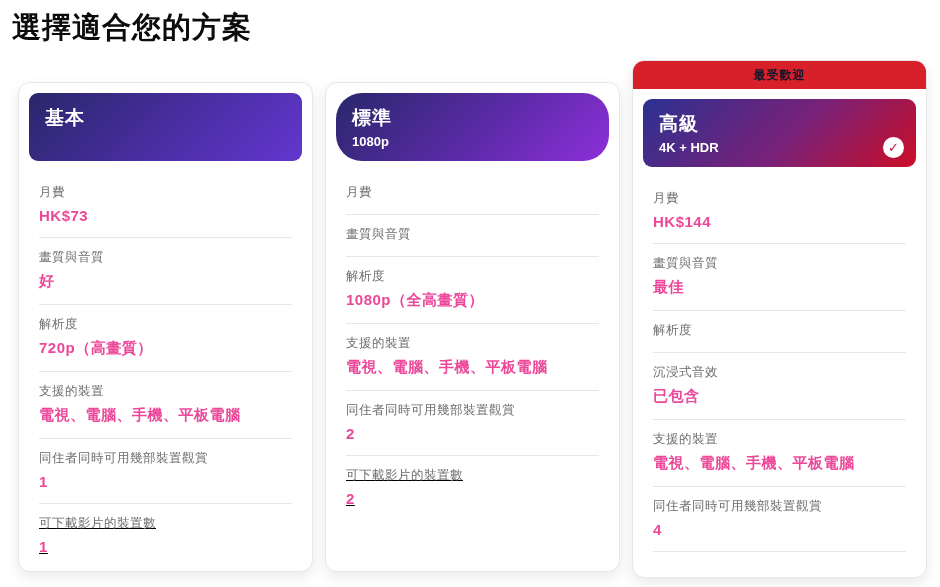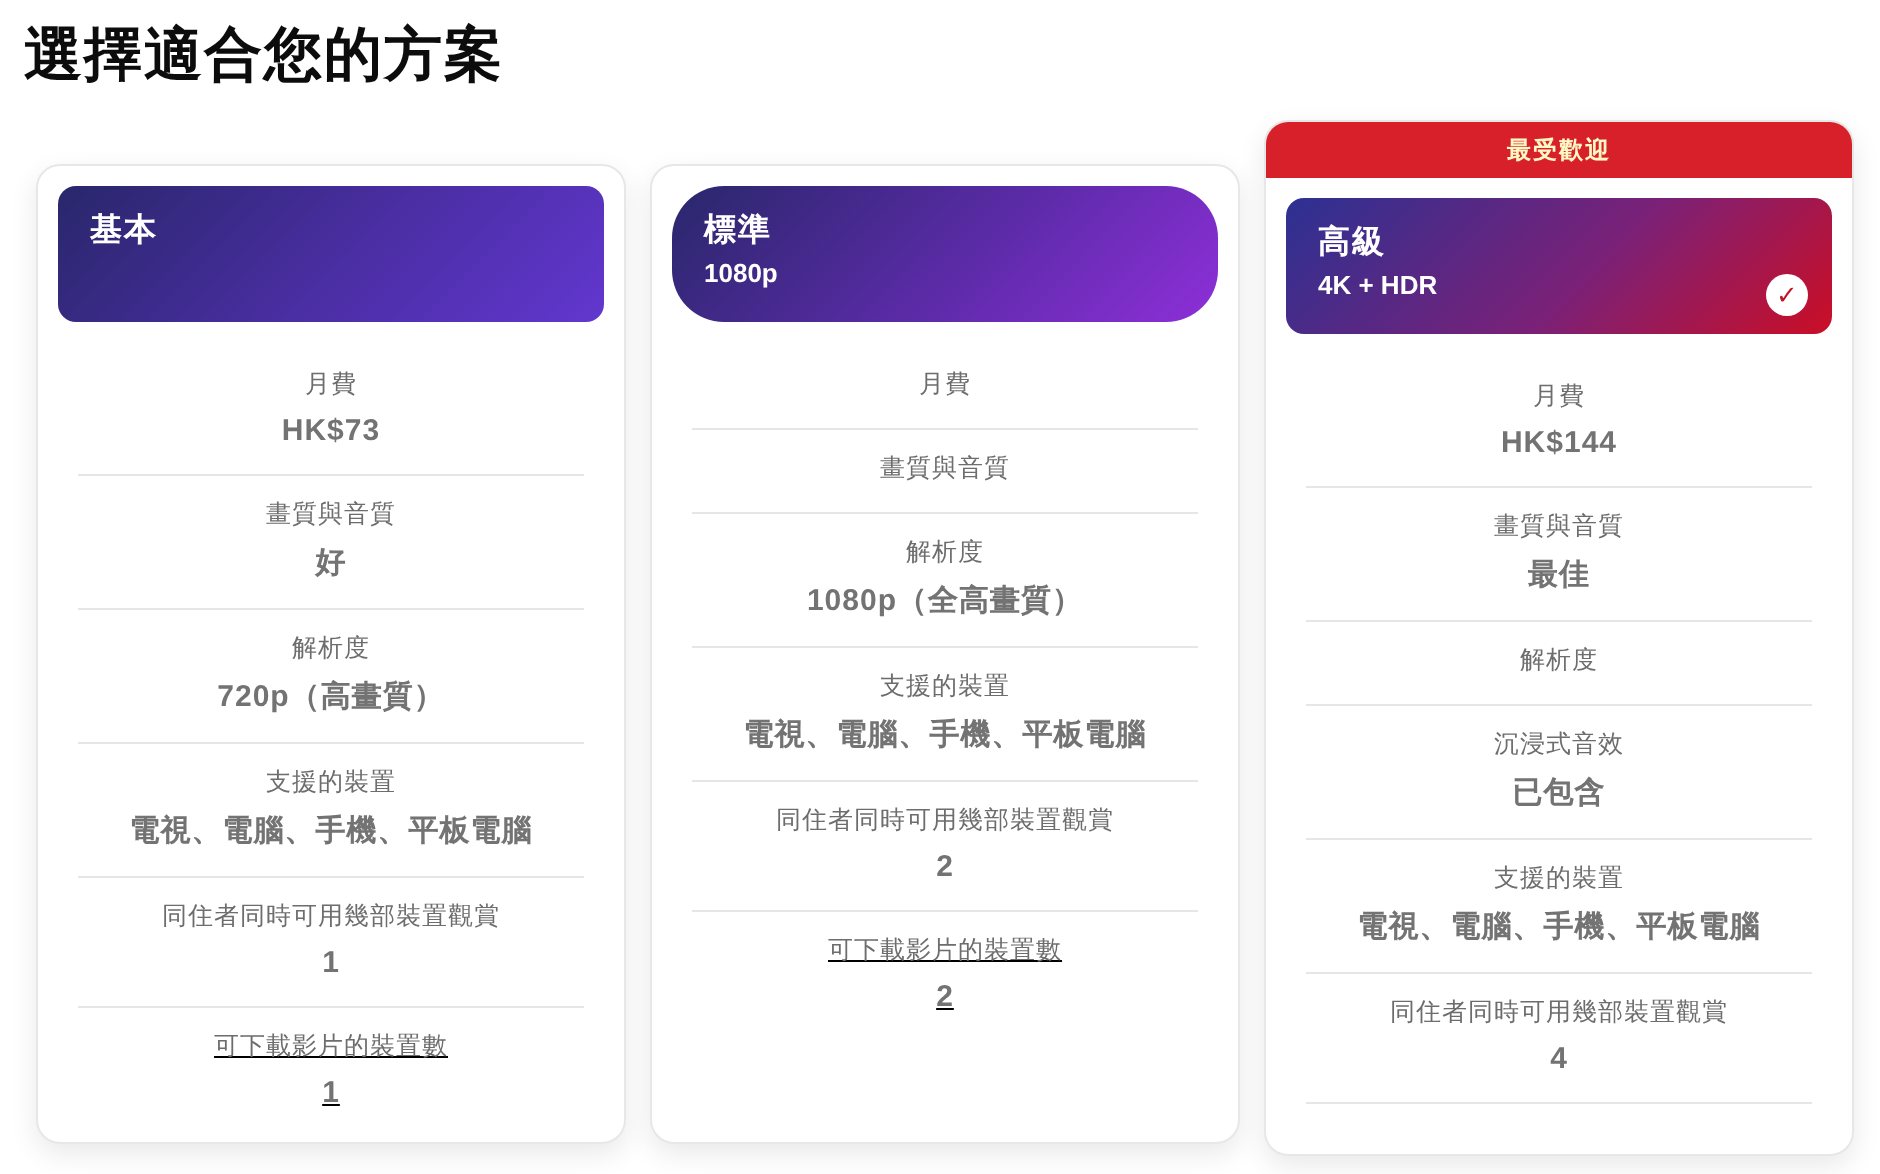--- a/index.html
+++ b/index.html
@@ -30,69 +30,69 @@
     border: 1px solid #e7e7e7;
     border-radius: 12px;
     box-shadow: 0 5px 14px rgba(0,0,0,0.09);
     overflow: hidden;
   }
   .card.regular { margin-top: 22px; height: 490px; }
   .card.popular { height: 518px; }
   .popular-banner {
     height: 28px;
     background: #d7202a;
-    color: #fef9c3;
+    color: #0f172a;
     font-size: 12px;
     font-weight: 700;
     display: flex;
     align-items: center;
     justify-content: center;
     letter-spacing: 1px;
   }
   .plan-header {
     position: relative;
     margin: 10px;
     height: 68px;
     border-radius: 9px;
     padding: 12px 16px;
     color: #ffffff;
   }
   .plan-header.grad-basic    { background: linear-gradient(135deg, #29276b 0%, #4b2ea4 55%, #6237cf 100%); }
   .plan-header.grad-standard { background: linear-gradient(135deg, #29276b 0%, #5c2ba8 55%, #8e2fd9 100%); border-radius: 26px; }
   .plan-header.grad-premium  { background: linear-gradient(135deg, #2c3192 0%, #7a2178 55%, #cb0e25 100%); }
-  .plan-name { font-size: 16px; font-weight: 700; letter-spacing: 1px; }
+  .plan-name { font-size: 19px; font-weight: 700; letter-spacing: 1px; }
   .plan-tier { font-size: 13px; font-weight: 700; margin-top: 3px; }
   .check-badge {
     position: absolute;
     right: 12px; bottom: 9px;
     width: 21px; height: 21px;
     background: #ffffff;
     border-radius: 50%;
     display: flex;
     align-items: center;
     justify-content: center;
     color: #c11527;
     font-size: 13px;
     font-weight: 800;
   }
-  .card-body { padding: 2px 20px 14px 20px; text-align: center; }
+  .card-body { padding: 2px 20px 14px 20px; }
   .feature-row {
     padding: 11px 0 13px 0;
     border-bottom: 1px solid #e6e6e6;
   }
   .feature-row:last-child { border-bottom: none; text-decoration: underline; }
   .feature-label {
     font-size: 12.5px;
     color: #6d6d6d;
     letter-spacing: 0.5px;
   }
   .feature-value {
     font-size: 15px;
     font-weight: 700;
-    color: #737373;
+    color: #ec4899;
     margin-top: 6px;
     letter-spacing: 0.5px;
   }
 </style>
 </head>
 <body>
 
 <h1 class="page-title">選擇適合您的方案</h1>
 
 <div class="cards-row">

